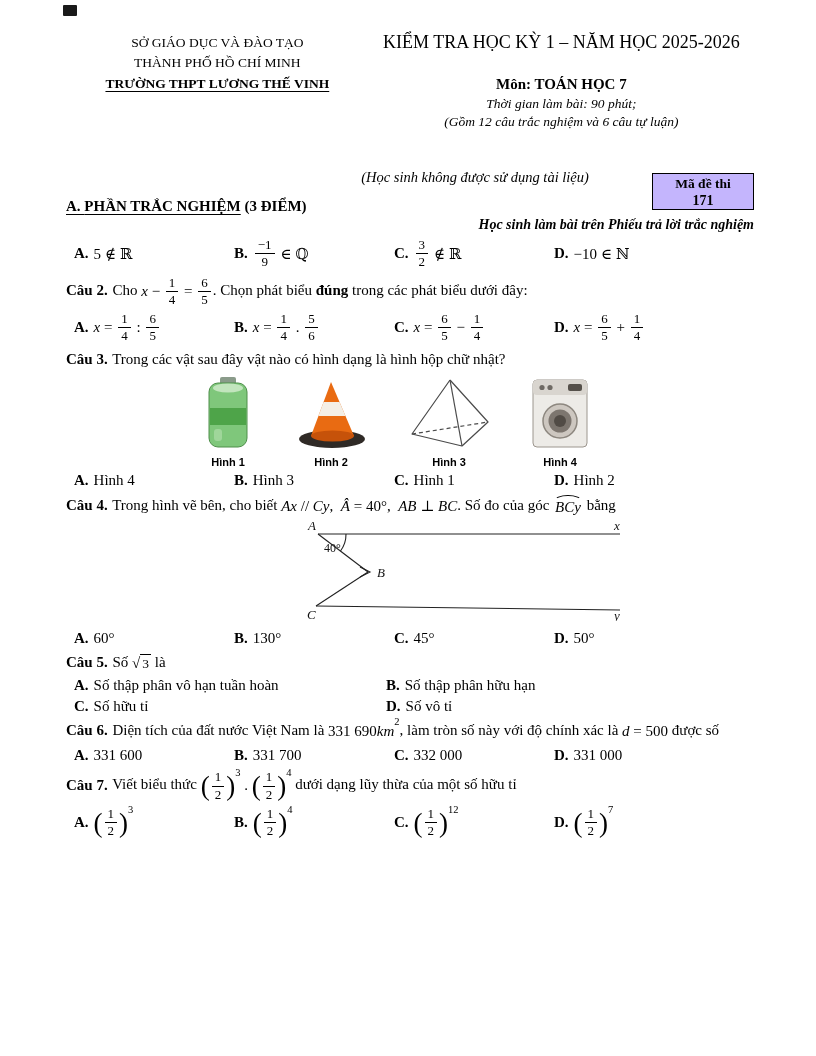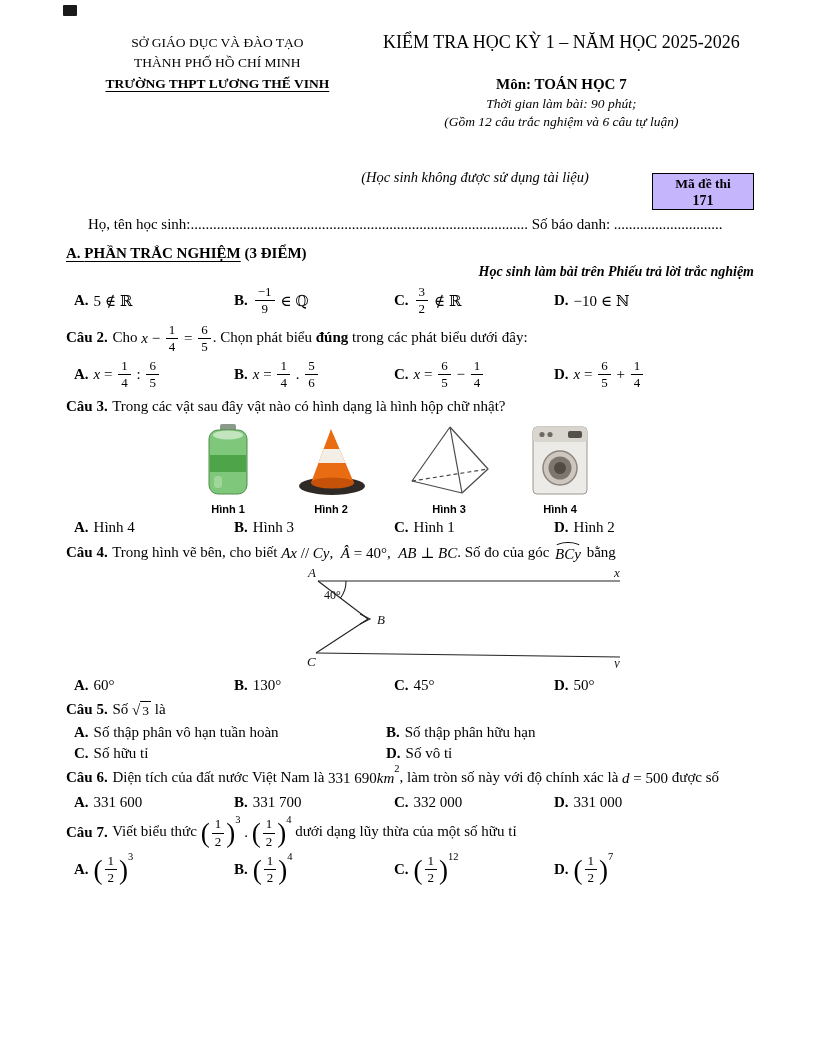--- a/index.html
+++ b/index.html
@@ -81,21 +81,20 @@
     </div>
   </div>
 
   <div class="code-box">
     <div class="cb-label">Mã đề thi</div>
     <div class="cb-code">171</div>
   </div>
 
   <div class="note">(Học sinh không được sử dụng tài liệu)</div>
 
-  <div class="name-line"><span>Họ, tên học sinh:..........................................................................................</span><span> Số báo danh: .............................</span></div>
 
   <div class="section-title"><span class="ul"><span>A. </span><span>PHẦN TRẮC NGHIỆM</span></span><span> (3 ĐIỂM)</span></div>
   <div class="section-sub">Học sinh làm bài trên Phiếu trả lời trắc nghiệm</div>
 
   <div class="question">
     <div class="opts">
       <span class="opt">
           <b class="olabel">A.</b>
           <span class="math">
             <span class="mt">5 ∉ ℝ</span>

